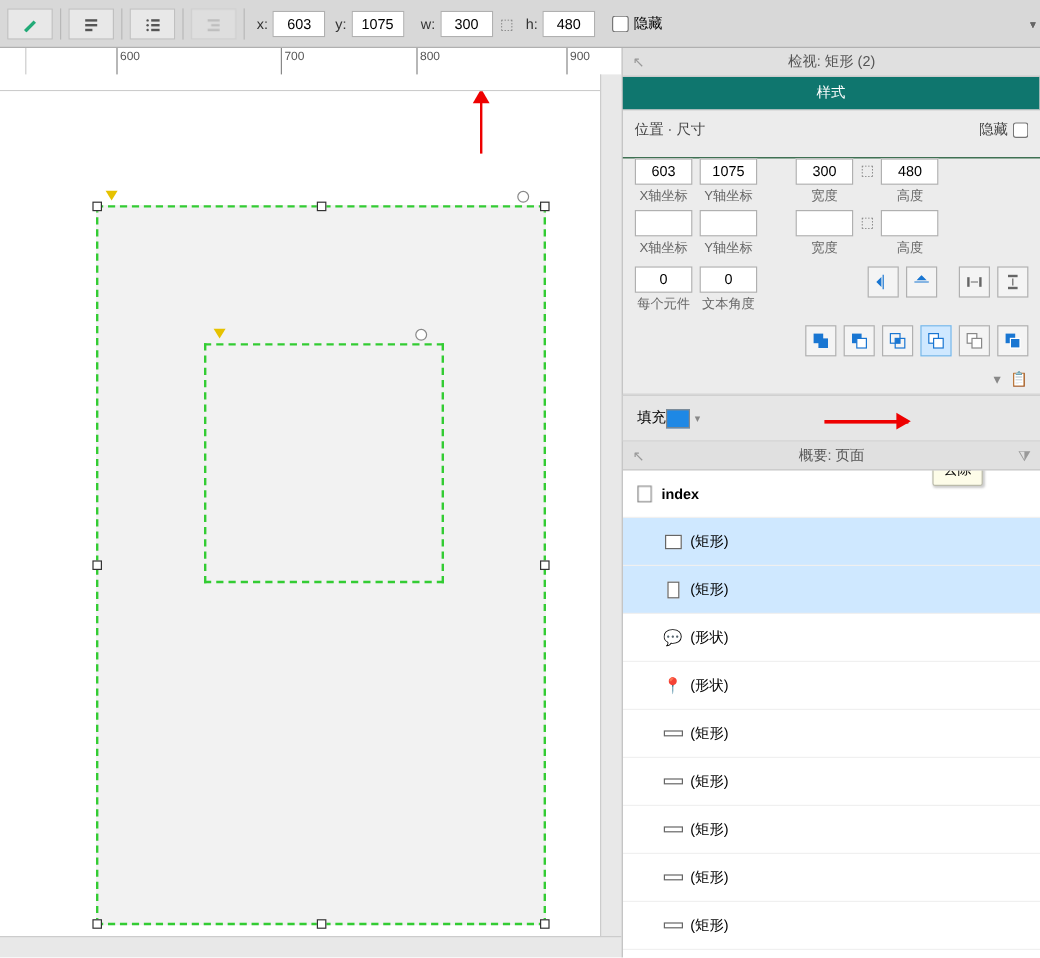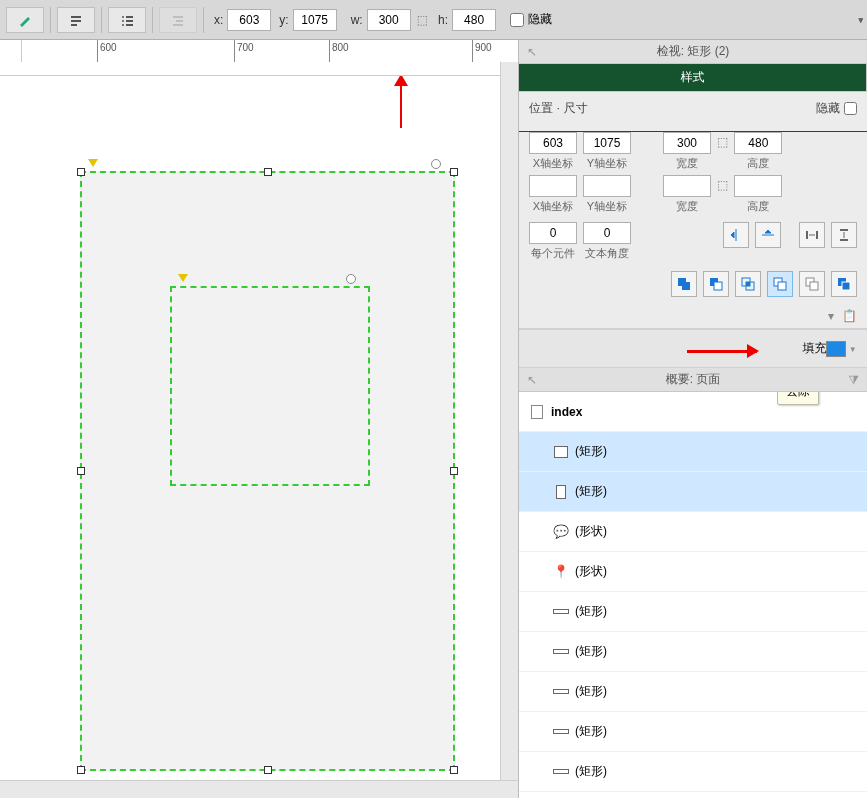--- a/index.html
+++ b/index.html
@@ -31,36 +31,36 @@
 .arrow-ann { position: absolute; left: 400px; top: 2px; color: #e00; font-size: 32px; font-weight: bold; pointer-events: none; }
 .arrow-ann::before { content: ""; display: block; width: 2px; height: 50px; background: #e00; margin: 0 auto; }
 .arrow-ann::after { content: ""; position: absolute; top: -4px; left: 50%; transform: translateX(-50%); border-left: 7px solid transparent; border-right: 7px solid transparent; border-bottom: 12px solid #e00; }
 
 .side { width: 349px; background: #ececec; border-left: 1px solid #bbb; display: flex; flex-direction: column; }
 .panel-hd { height: 24px; background: #e0e0e0; border-bottom: 1px solid #c8c8c8; display: flex; align-items: center; justify-content: center; color: #555; position: relative; }
 .panel-hd .arr { position: absolute; left: 8px; color: #999; }
 .panel-hd .filt { position: absolute; right: 8px; color: #999; }
 .tabs { display: flex; height: 28px; border-bottom: 1px solid #c8c8c8; }
 .tab { flex: 1; display: flex; align-items: center; justify-content: center; background: #e6e6e6; border-right: 1px solid #c8c8c8; color: #555; cursor: pointer; }
-.tab.active { background: #14532d; color: #fff; }
+.tab.active { background: #0f766e; color: #fff; }
 .sect { padding: 8px 10px; border-bottom: 1px solid #14532d; }
 .sect-row { display: flex; align-items: center; justify-content: space-between; color: #444; margin-bottom: 6px; }
 .inputs4 { display: flex; gap: 6px; padding: 0 10px 4px; }
 .igrp { display: flex; flex-direction: column; align-items: center; gap: 2px; }
 .igrp input { width: 48px; height: 22px; border: 1px solid #b0b0b0; text-align: center; background: #fff; }
 .igrp label { font-size: 11px; color: #666; }
 .bracket { display: flex; align-items: flex-start; padding-top: 3px; color: #777; }
 .btn-row { display: flex; gap: 6px; padding: 6px 10px; justify-content: flex-end; }
 .icon-btn { width: 26px; height: 26px; border: 1px solid #b0b0b0; background: #f4f4f4; display: flex; align-items: center; justify-content: center; cursor: pointer; position: relative; }
 .icon-btn.blue { background: #cfe8ff; border-color: #7ab8e8; }
 .arrow2 { position: absolute; right: 110px; top: 310px; pointer-events: none; }
 .arrow2-line { width: 70px; height: 3px; background: #e00; }
 .arrow2-head { position: absolute; right: -2px; top: -6px; border-left: 12px solid #e00; border-top: 7px solid transparent; border-bottom: 7px solid transparent; }
 .tooltip { position: absolute; background: #fdfce8; border: 1px solid #bba; padding: 4px 8px; border-radius: 2px; right: 48px; top: 338px; box-shadow: 1px 1px 2px rgba(0,0,0,0.2); }
-.fill-row { display: flex; align-items: center; justify-content: flex-end; padding: 10px 12px; border-bottom: 1px solid #d0d0d0; border-top: 1px solid #d0d0d0; background: #e6e6e6; }
+.fill-row { display: flex; align-items: center; justify-content: flex-start; padding: 10px 12px; border-bottom: 1px solid #d0d0d0; border-top: 1px solid #d0d0d0; background: #e6e6e6; }
 .color-sw { width: 20px; height: 16px; background: #1e88e5; border: 1px solid #888; }
 .outline { flex: 1; overflow-y: auto; background: #fff; }
 .ol-item { display: flex; align-items: center; height: 40px; padding-left: 10px; gap: 6px; border-bottom: 1px solid #f0f0f0; cursor: pointer; }
 .ol-item.sel { background: #cfe8ff; }
 .ol-item .pad { width: 18px; }
 .ol-icon { width: 16px; height: 14px; display: flex; align-items: center; justify-content: center; }
 .ico-page { width: 12px; height: 14px; border: 1px solid #888; background: #fff; position: relative; }
 .ico-rect { width: 14px; height: 12px; border: 1px solid #666; background: #fff; }
 .ico-rect.v { width: 10px; height: 14px; }
 .ico-shape { font-size: 13px; color: #666; }
@@ -123,21 +123,21 @@
   </label>
 </div>
 
 <div class="main">
   <div class="canvas-wrap">
     <div class="ruler-h">
       <div class="ruler-corner"></div>
       <div class="ruler-ticks">
         <div class="tick" style="left:75px">600</div>
         <div class="tick" style="left:212px">700</div>
-        <div class="tick" style="left:307px">800</div>
+        <div class="tick" style="left:325px">800</div>
         <div class="tick" style="left:450px">900</div>
       </div>
     </div>
     <div class="canvas-body">
       <div class="canvas">
         <div class="arrow-ann"></div>
 
         <div class="sel-rect" style="left:80px;top:95px;width:375px;height:600px;">
           <div class="tri" style="left:6px;top:-14px"></div>
           <div class="rot" style="right:12px;top:-14px"></div>

